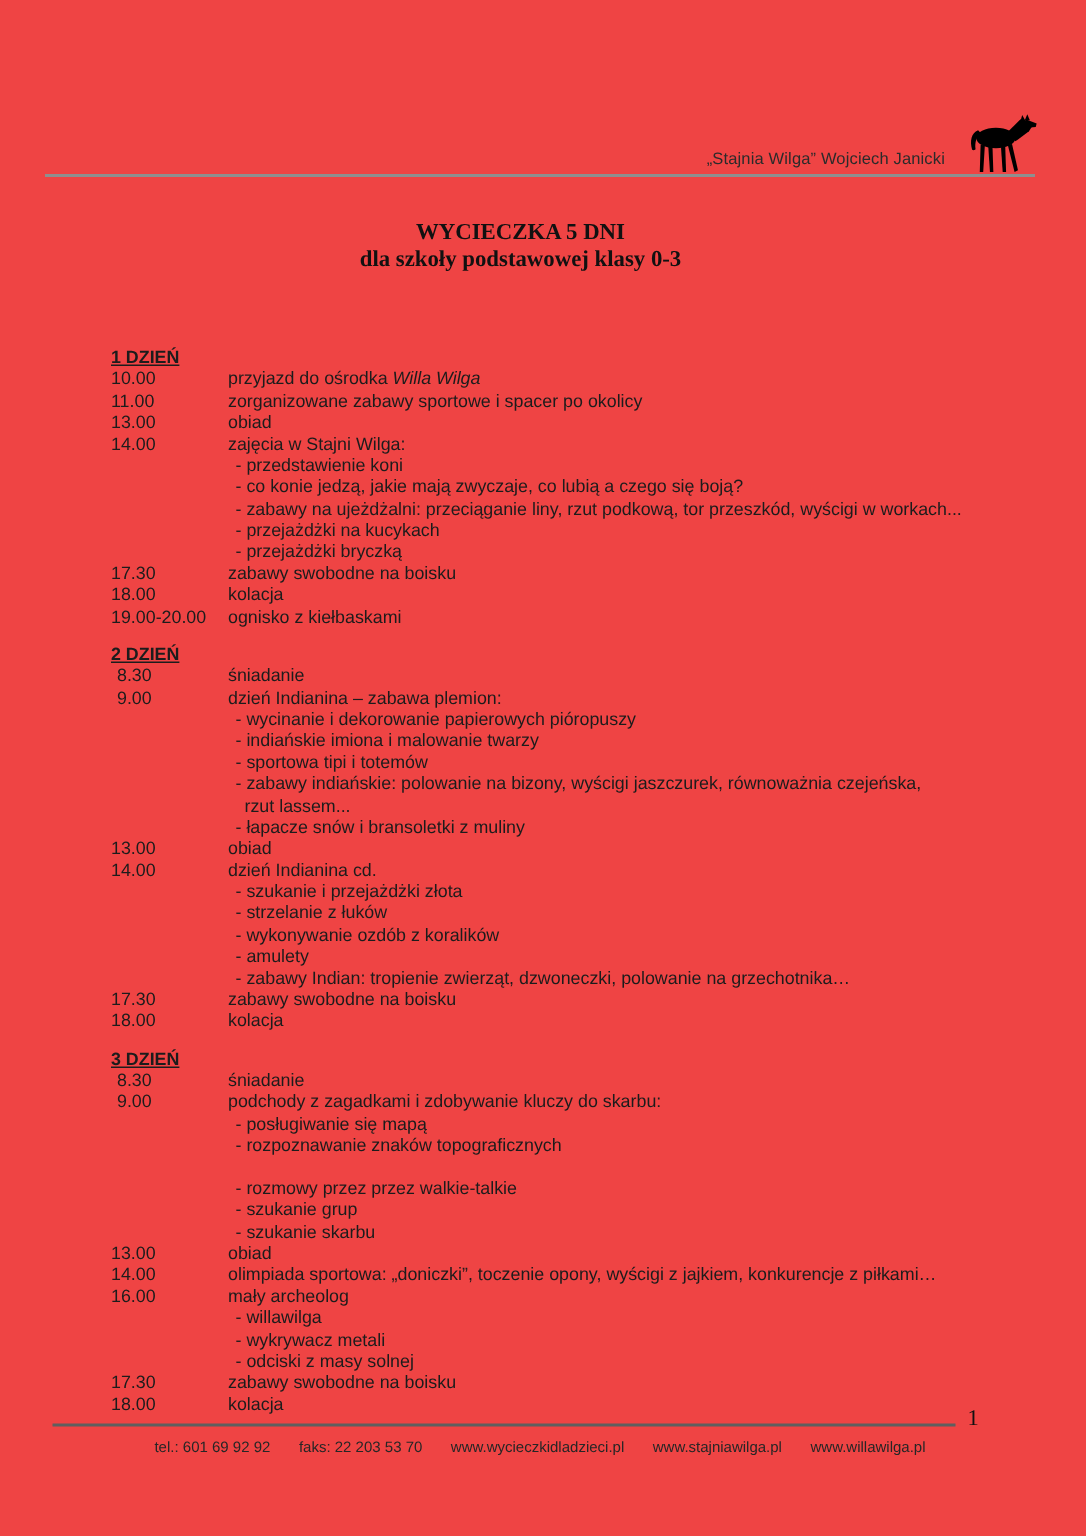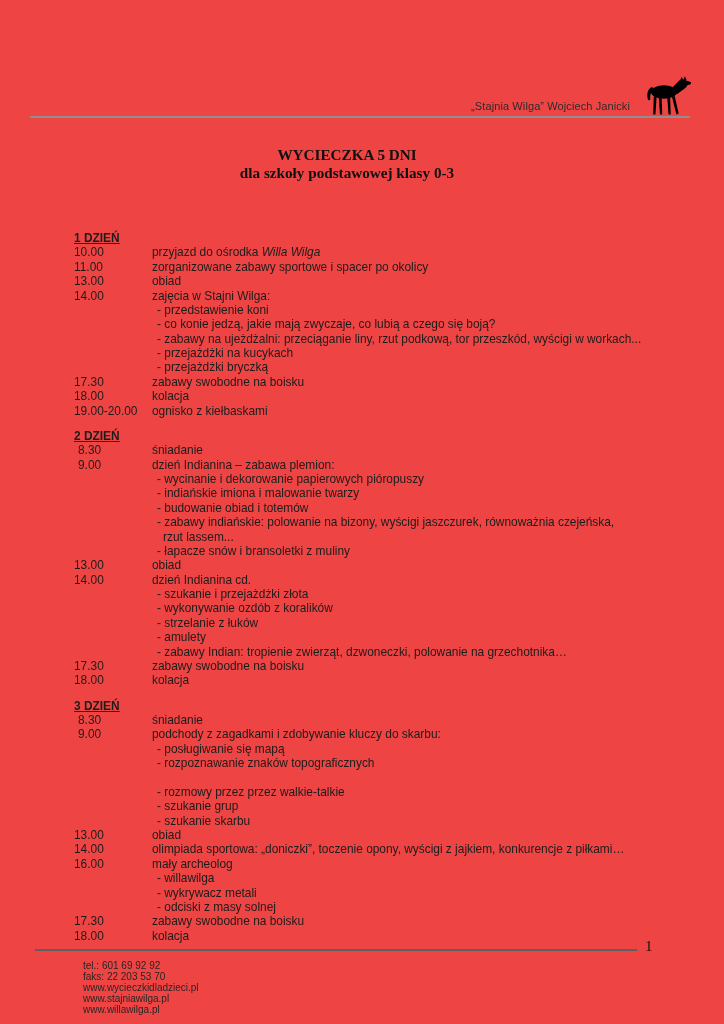--- a/index.html
+++ b/index.html
@@ -36,22 +36,22 @@
   .desc.cont{padding-left:11px;}
   .it{font-style:italic;}
   
   .footer-rule{position:absolute;top:949px;left:35px;width:602px;height:2px;background:#5f5f5f;}
   .page-number{
     position:absolute;left:645px;top:938px;font-family:"Liberation Serif",serif;
     font-size:15px;color:#111;
   }
   .contacts{
     position:absolute;top:960px;left:35px;width:602px;box-sizing:border-box;
-    padding-left:48px;display:flex;justify-content:center;
-    font-size:10px;color:#262626;white-space:nowrap;flex-direction:column;
+    padding-left:48px;display:flex;justify-content:center;gap:19px;
+    font-size:10px;color:#262626;white-space:nowrap;
   }
 </style>
 </head>
 <body>
 
 <div class="page">
 
   <div class="company">„Stajnia Wilga” Wojciech Janicki</div>
   <div class="horse">
     <svg viewBox="0 0 100 76" width="57" height="43" aria-hidden="true">
@@ -141,21 +141,21 @@
         <div class="row">
           <span class="time"></span>
           <span class="desc sub">- wycinanie i dekorowanie papierowych pióropuszy</span>
         </div>
         <div class="row">
           <span class="time"></span>
           <span class="desc sub">- indiańskie imiona i malowanie twarzy</span>
         </div>
         <div class="row">
           <span class="time"></span>
-          <span class="desc sub">- budowanie obiad i totemów</span>
+          <span class="desc sub">- sportowa tipi i totemów</span>
         </div>
         <div class="row">
           <span class="time"></span>
           <span class="desc sub">- zabawy indiańskie: polowanie na bizony, wyścigi jaszczurek, równoważnia czejeńska,</span>
         </div>
         <div class="row">
           <span class="time"></span>
           <span class="desc sub cont">rzut lassem...</span>
         </div>
         <div class="row">
@@ -169,25 +169,25 @@
         <div class="row">
           <span class="time">14.00</span>
           <span class="desc">dzień Indianina cd.</span>
         </div>
         <div class="row">
           <span class="time"></span>
           <span class="desc sub">- szukanie i przejażdżki złota</span>
         </div>
         <div class="row">
           <span class="time"></span>
+          <span class="desc sub">- strzelanie z łuków</span>
+        </div>
+        <div class="row">
+          <span class="time"></span>
           <span class="desc sub">- wykonywanie ozdób z koralików</span>
-        </div>
-        <div class="row">
-          <span class="time"></span>
-          <span class="desc sub">- strzelanie z łuków</span>
         </div>
         <div class="row">
           <span class="time"></span>
           <span class="desc sub">- amulety</span>
         </div>
         <div class="row">
           <span class="time"></span>
           <span class="desc sub">- zabawy Indian: tropienie zwierząt, dzwoneczki, polowanie na grzechotnika…</span>
         </div>
         <div class="row">

